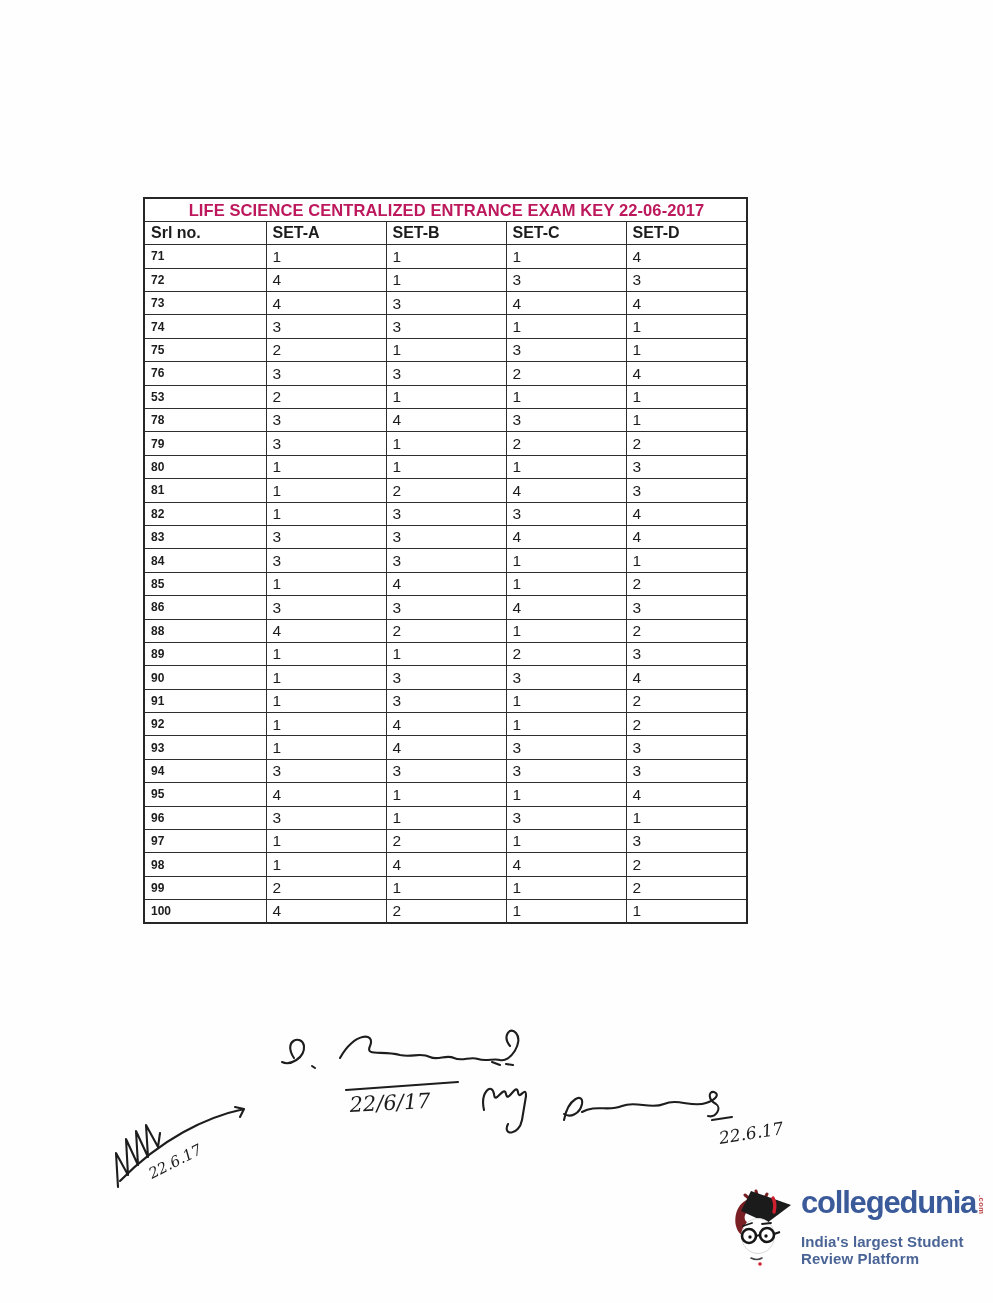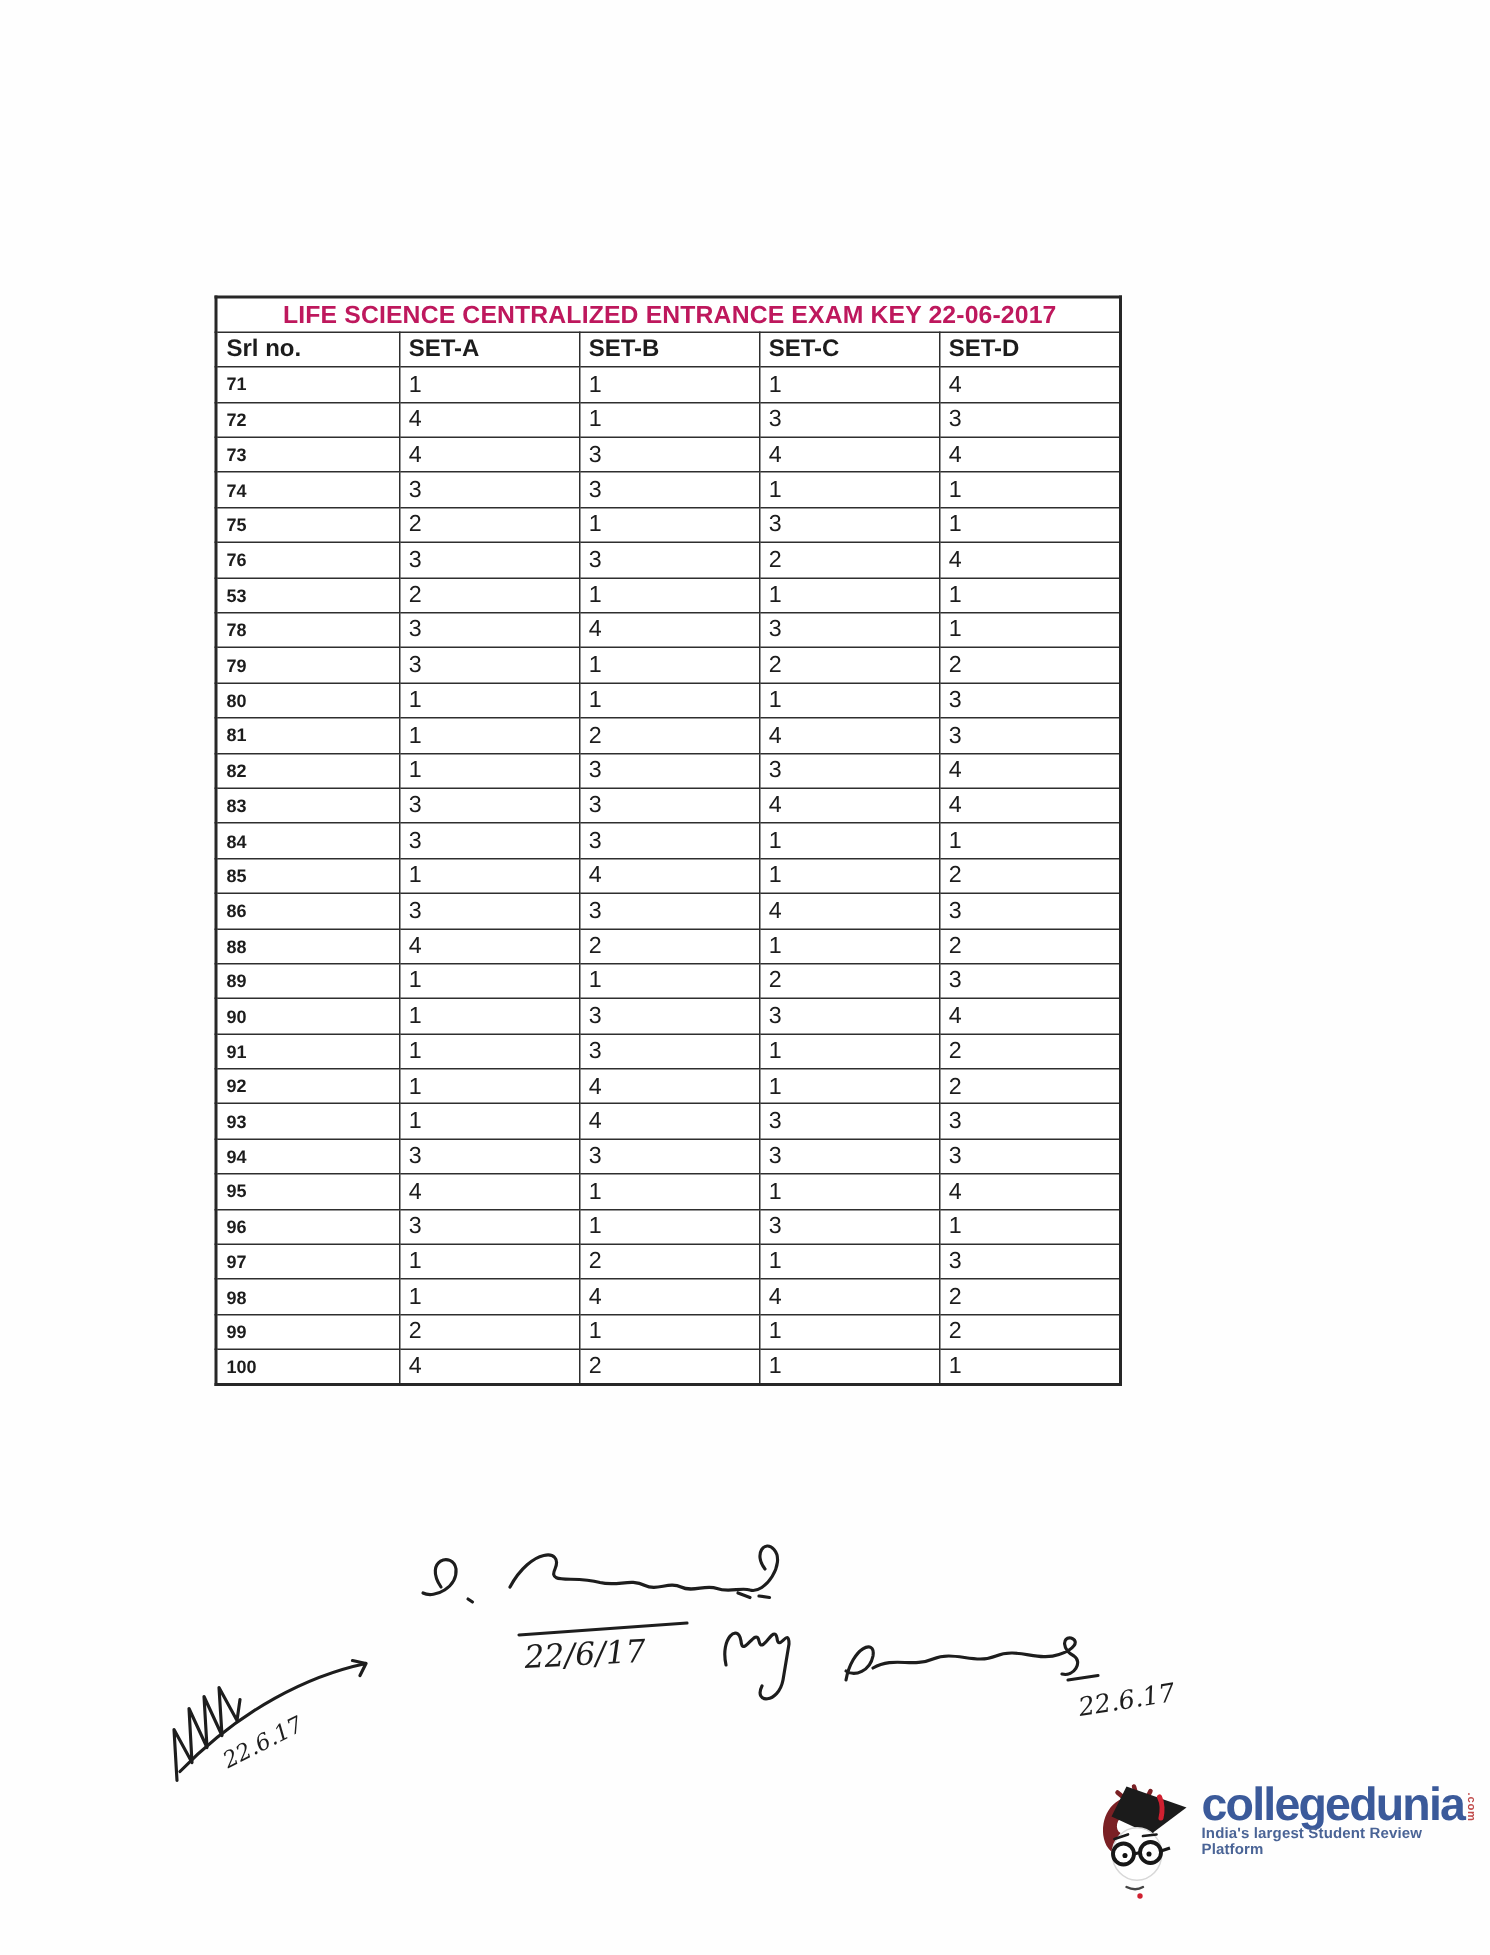--- a/index.html
+++ b/index.html
@@ -70,22 +70,22 @@
   .logo-brand {
     font-size:31px; font-weight:bold; letter-spacing:-1.2px;
     color:#3b5a9a; line-height:0.95;
   }
   .logo-tld {
     writing-mode:vertical-rl;
     font-size:7.5px; font-weight:bold; color:#c04a4a;
     letter-spacing:0.5px; margin-left:1px; margin-top:7px; line-height:1;
   }
   .logo-tagline {
-    margin-top:0;
-    font-size:10px; font-weight:bold; color:#4a6496;
+    margin-top:16px;
+    font-size:15px; font-weight:bold; color:#4a6496;
     letter-spacing:0.1px;
   }
 </style>
 </head>
 <body>
 
 <div class="sheet">
 
   <table class="keytable">
     <colgroup>

